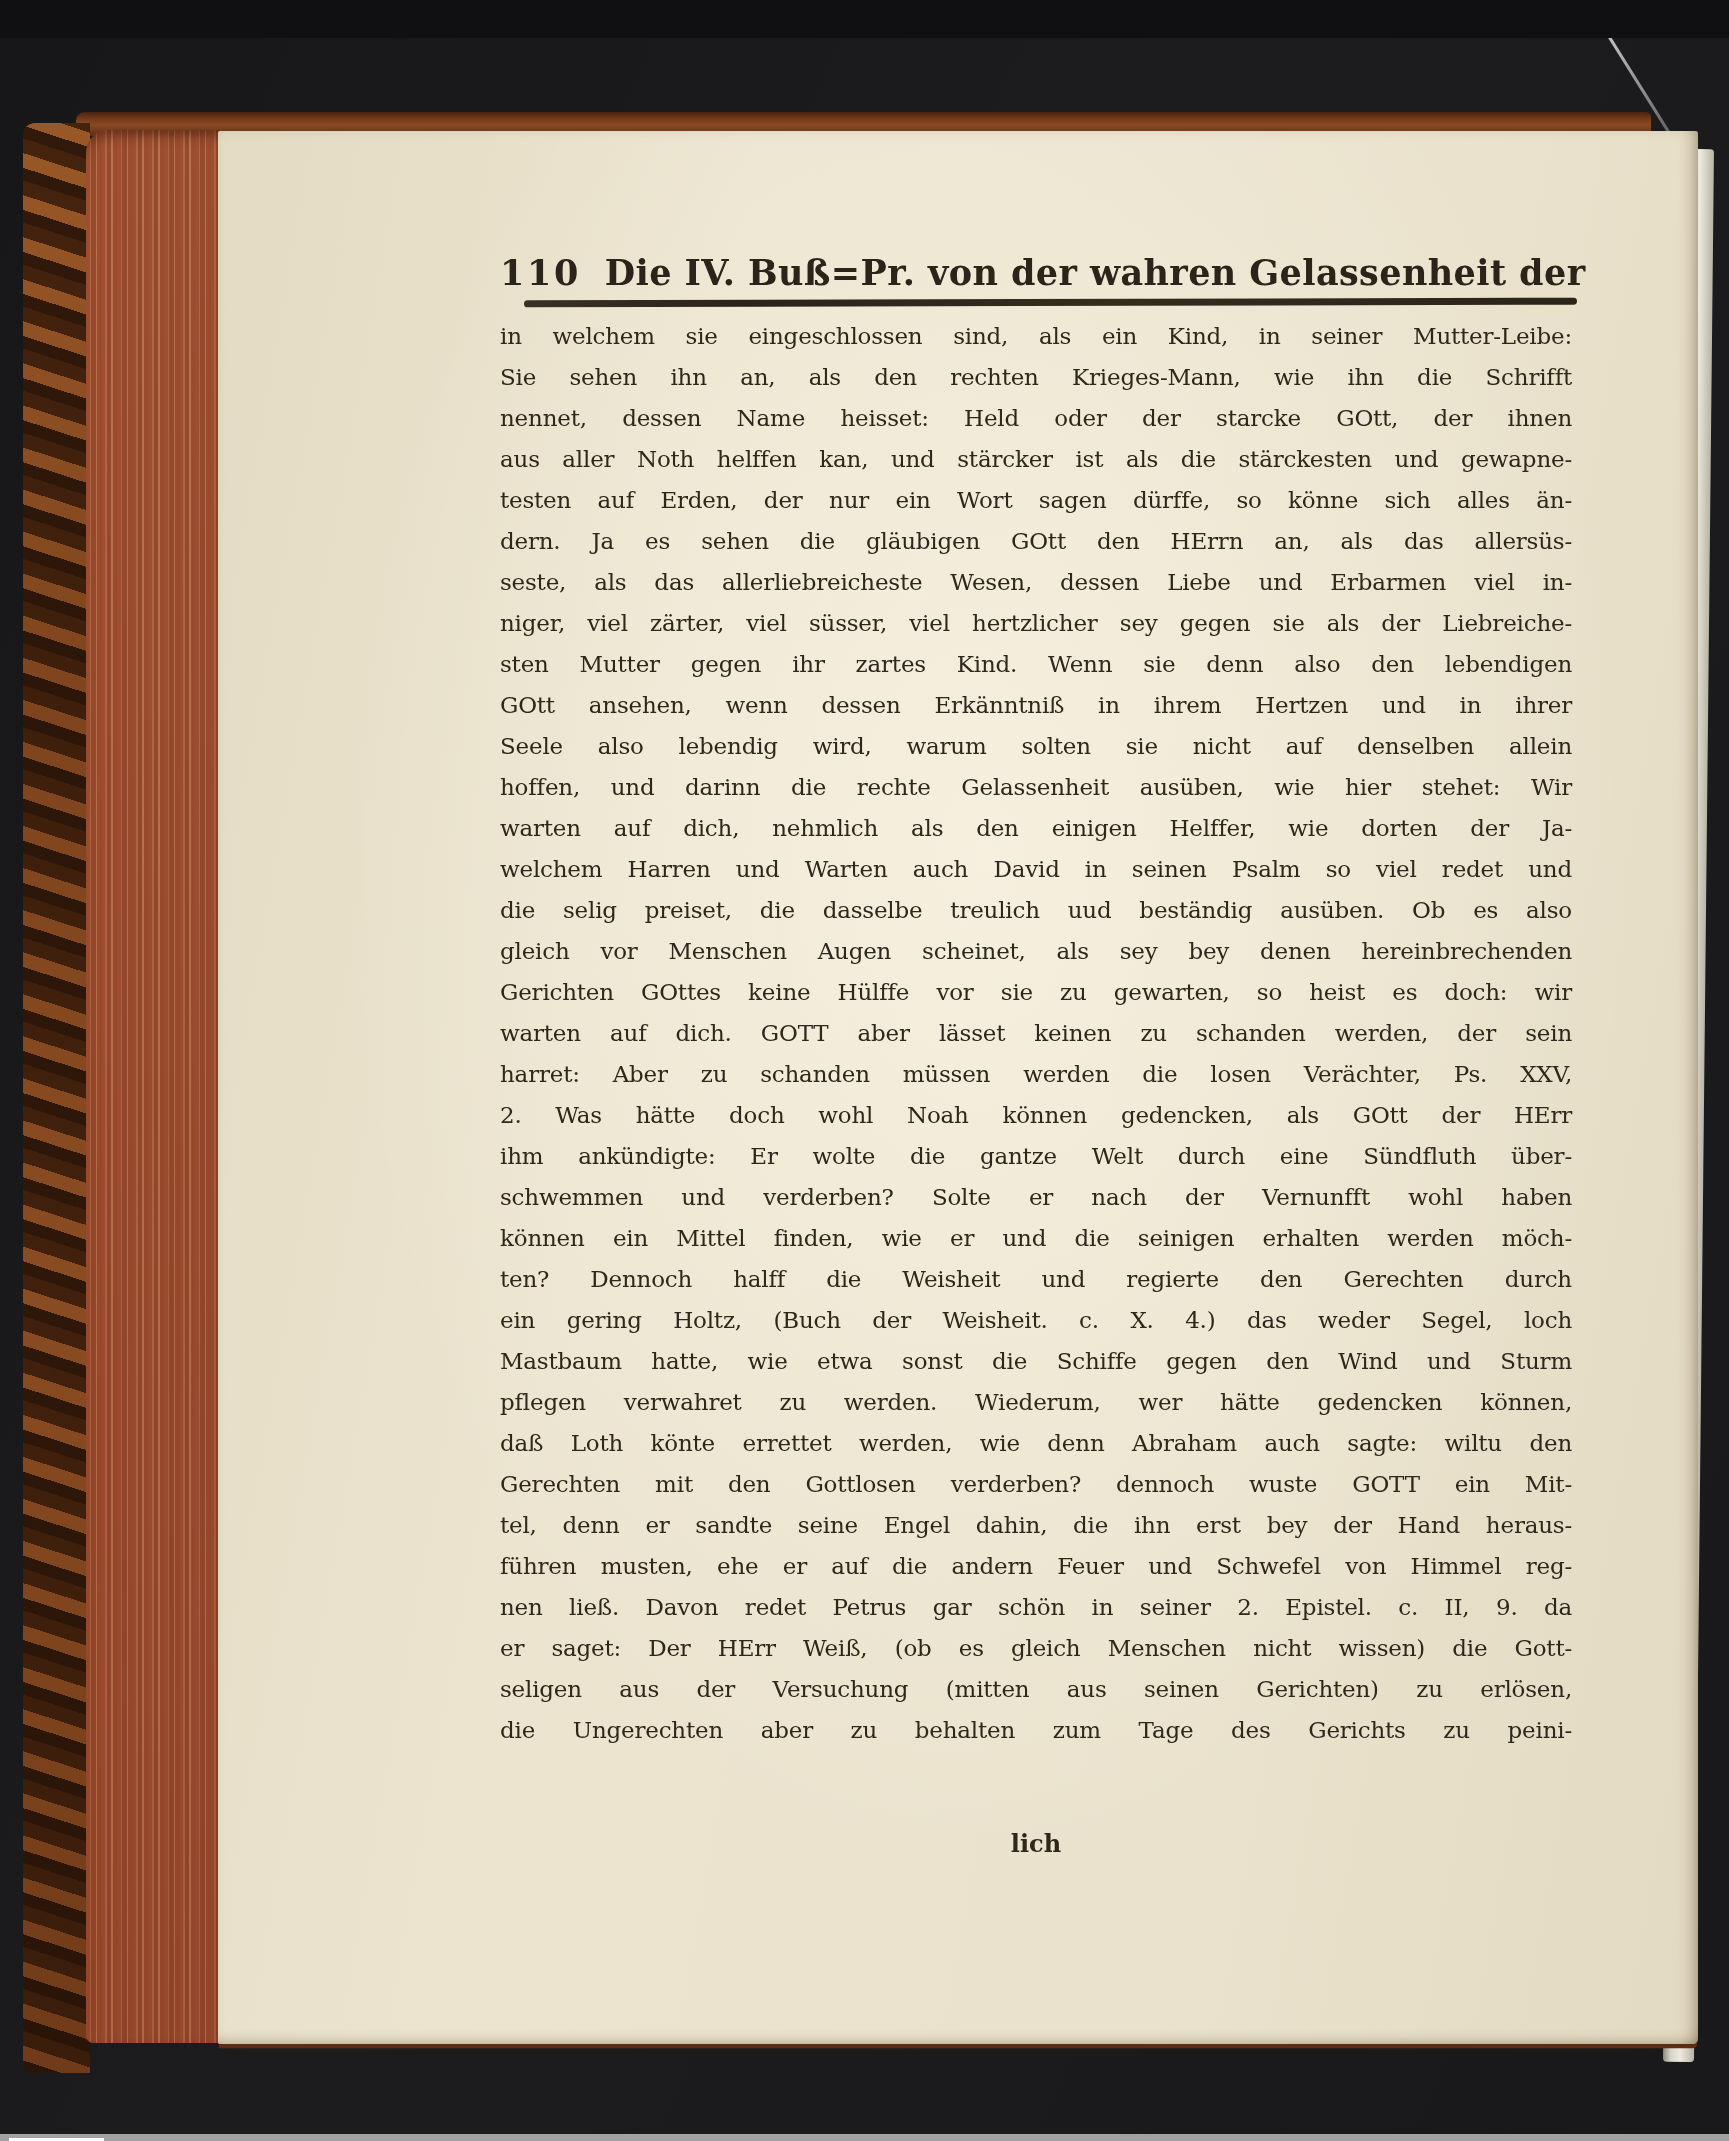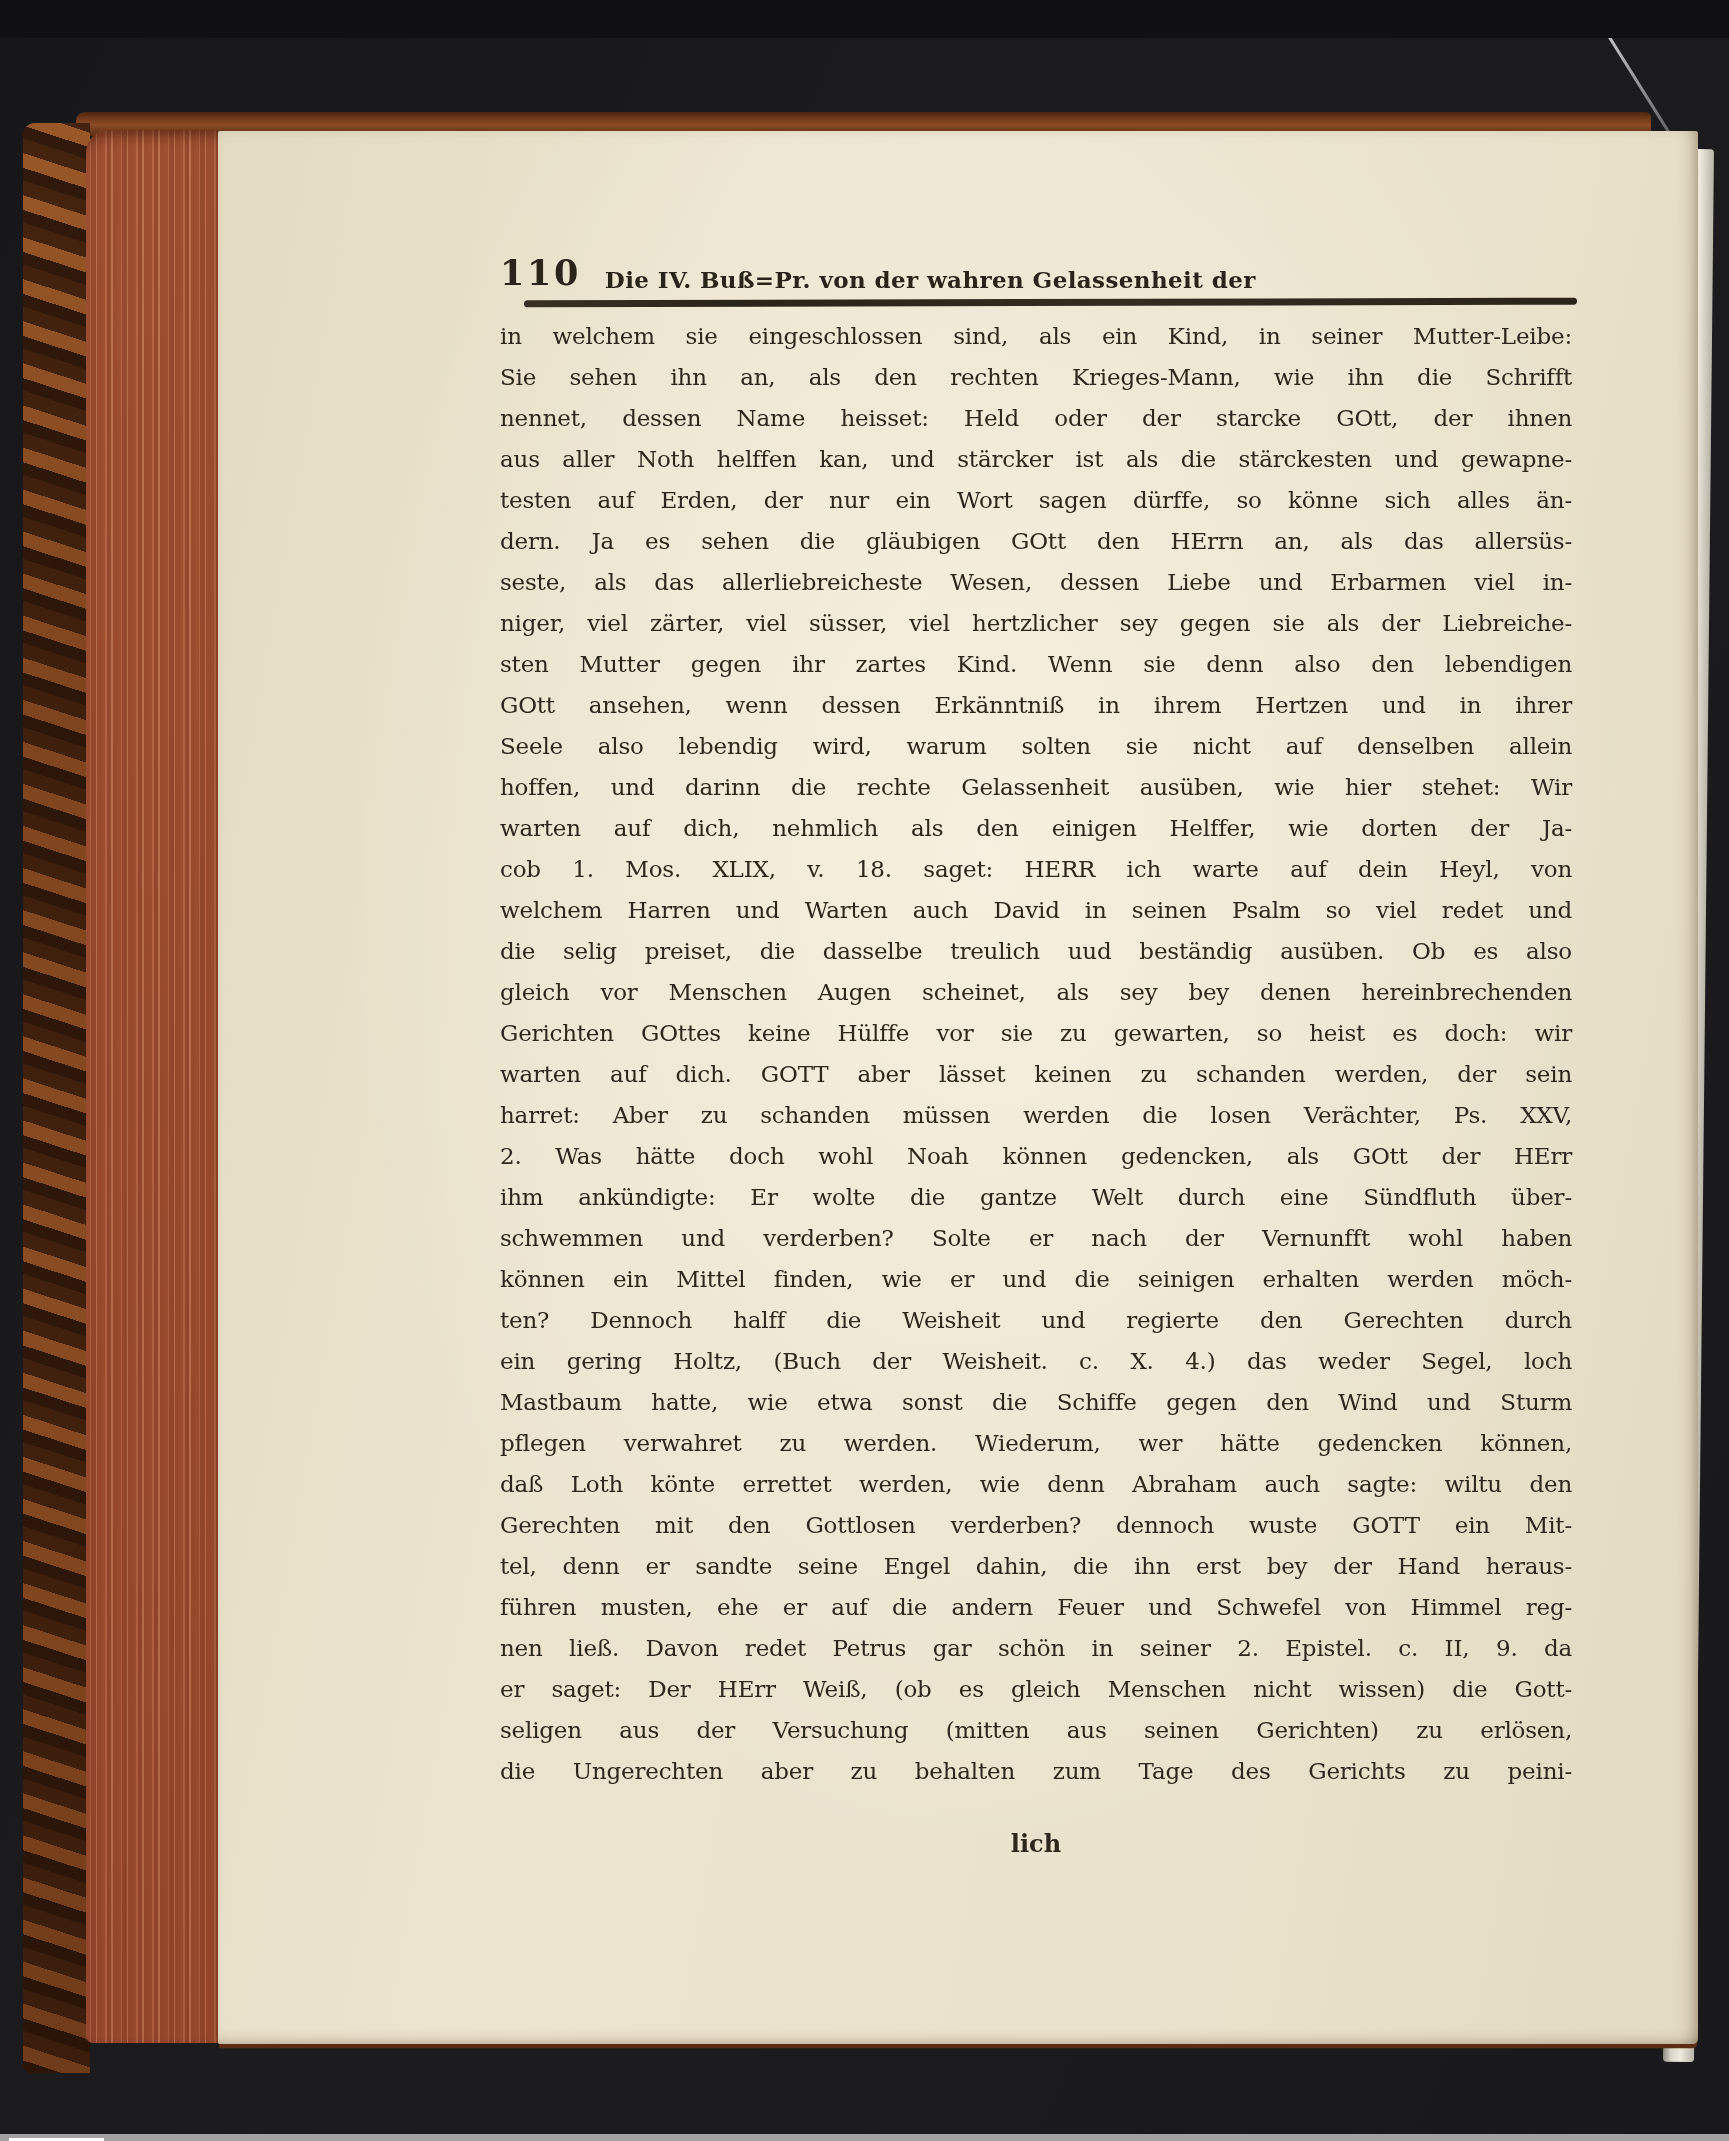--- a/index.html
+++ b/index.html
@@ -54,21 +54,21 @@
     position:absolute;left:1639px;top:1978px;width:54px;height:29px;
     background:linear-gradient(135deg,#7a3c1a,#51250e);
     border-radius:1.7px 1.7px 7px 1.7px;transform:rotate(-3deg);
   }
   
   .header-row{
     position:absolute;left:500px;top:194px;width:1072px;height:61px;
     display:flex;align-items:flex-end;gap:24px;color:#2b241a;
   }
   .page-number{font-size:35px;font-weight:bold;letter-spacing:2.6px;}
-  .running-header{font-size:23px;font-weight:bold;letter-spacing:0.4px;white-space:nowrap;}
+  .running-header{font-size:35px;font-weight:bold;letter-spacing:0.4px;white-space:nowrap;}
   .header-rule{
     position:absolute;left:524px;top:261px;width:1053px;height:7px;
     background:linear-gradient(90deg,#3a3124 0%,#2b241a 20%,#352c1f 55%,#2b241a 100%);
     border-radius:4.3px;transform:rotate(-0.15deg);
   }
   .body-text{
     position:absolute;left:500px;top:278px;width:1072px;color:#2e271c;
   }
   .bodyline{
     height:41px;line-height:41px;font-size:23px;letter-spacing:-0.2px;
@@ -132,21 +132,20 @@
       <div class="bodyline">aus aller Noth helffen kan, und stärcker ist als die stärckesten und gewapne-</div>
       <div class="bodyline">testen auf Erden, der nur ein Wort sagen dürffe, so könne sich alles än-</div>
       <div class="bodyline">dern. Ja es sehen die gläubigen GOtt den HErrn an, als das allersüs-</div>
       <div class="bodyline">seste, als das allerliebreicheste Wesen, dessen Liebe und Erbarmen viel in-</div>
       <div class="bodyline">niger, viel zärter, viel süsser, viel hertzlicher sey gegen sie als der Liebreiche-</div>
       <div class="bodyline">sten Mutter gegen ihr zartes Kind. Wenn sie denn also den lebendigen</div>
       <div class="bodyline">GOtt ansehen, wenn dessen Erkänntniß in ihrem Hertzen und in ihrer</div>
       <div class="bodyline">Seele also lebendig wird, warum solten sie nicht auf denselben allein</div>
       <div class="bodyline">hoffen, und darinn die rechte Gelassenheit ausüben, wie hier stehet: Wir</div>
       <div class="bodyline">warten auf dich, nehmlich als den einigen Helffer, wie dorten der Ja-</div>
-      <div class="bodyline">cob 1. Mos. XLIX, v. 18. saget: HERR ich warte auf dein Heyl, von</div>
       <div class="bodyline">welchem Harren und Warten auch David in seinen Psalm so viel redet und</div>
       <div class="bodyline">die selig preiset, die dasselbe treulich uud beständig ausüben. Ob es also</div>
       <div class="bodyline">gleich vor Menschen Augen scheinet, als sey bey denen hereinbrechenden</div>
       <div class="bodyline">Gerichten GOttes keine Hülffe vor sie zu gewarten, so heist es doch: wir</div>
       <div class="bodyline">warten auf dich. GOTT aber lässet keinen zu schanden werden, der sein</div>
       <div class="bodyline">harret: Aber zu schanden müssen werden die losen Verächter, Ps. XXV,</div>
       <div class="bodyline">2. Was hätte doch wohl Noah können gedencken, als GOtt der HErr</div>
       <div class="bodyline">ihm ankündigte: Er wolte die gantze Welt durch eine Sündfluth über-</div>
       <div class="bodyline">schwemmen und verderben? Solte er nach der Vernunfft wohl haben</div>
       <div class="bodyline">können ein Mittel finden, wie er und die seinigen erhalten werden möch-</div>

